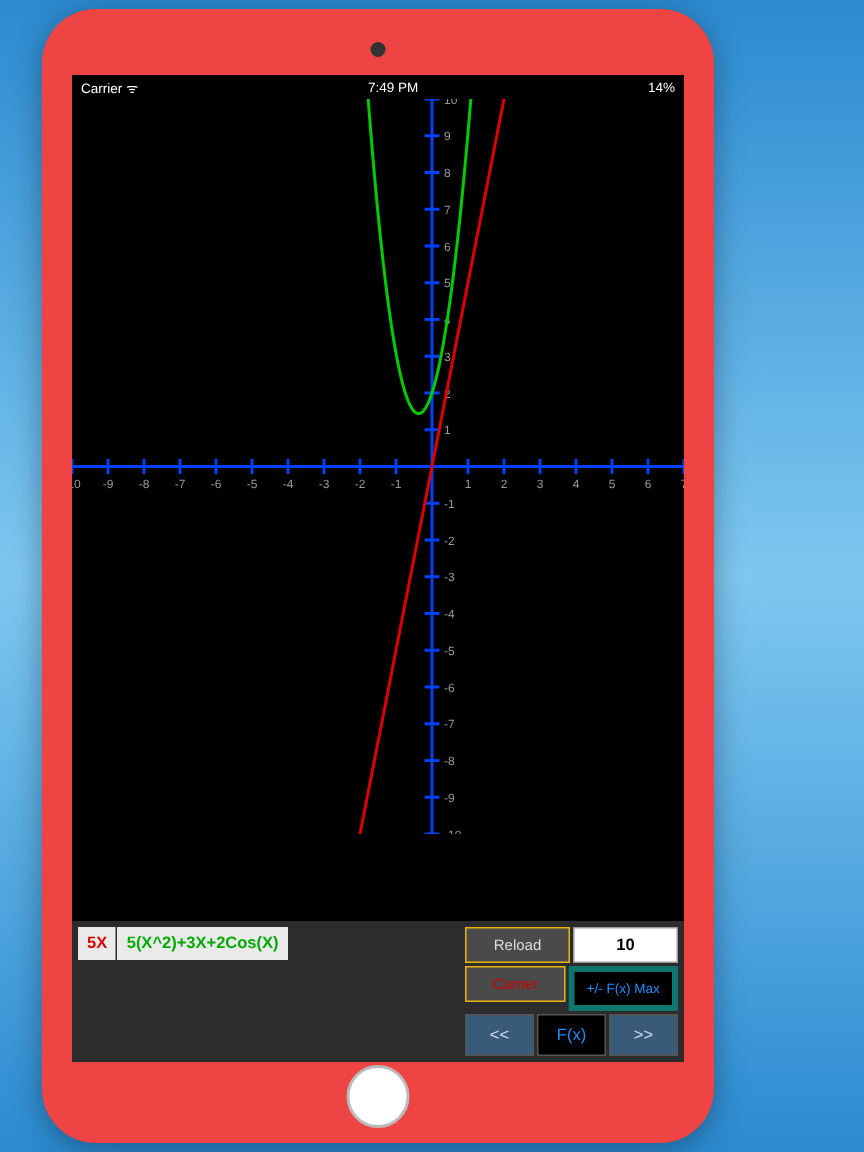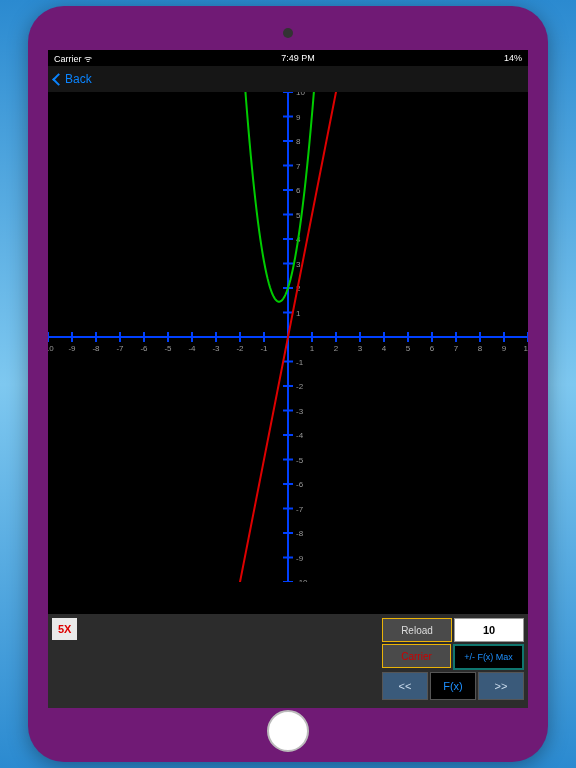--- a/index.html
+++ b/index.html
@@ -1,55 +1,49 @@
 <!DOCTYPE html>
 <html><head>
 <meta charset="utf-8">
 <style>
   body{margin:0;background:linear-gradient(180deg,#2b8ad0 0%,#7ec8f0 50%,#2b8ad0 100%);width:576px;height:768px;overflow:hidden;font-family:-apple-system,Helvetica,Arial,sans-serif}
-  .device{position:absolute;left:28px;top:6px;width:520px;height:756px;background:#701a75;border-radius:36px;box-shadow:0 4px 20px rgba(0,0,0,.35)}
+  .device{position:absolute;left:28px;top:6px;width:448px;height:756px;background:#ef4444;border-radius:36px;box-shadow:0 4px 20px rgba(0,0,0,.35)}
   .camera{position:absolute;left:50%;top:22px;width:10px;height:10px;border-radius:50%;background:#333;transform:translateX(-50%)}
   .home{position:absolute;left:50%;bottom:10px;width:38px;height:38px;border-radius:50%;border:2px solid #bbb;transform:translateX(-50%);background:#fff}
   .screen{position:absolute;left:20px;right:20px;top:44px;bottom:54px;background:#000;overflow:hidden}
   .status{height:16px;color:#fff;font-size:9px;display:flex;align-items:center;justify-content:space-between;padding:0 6px;background:#000}
   .nav{height:26px;background:#161616;display:flex;align-items:center;padding:0 6px}
   .back{color:#0a84ff;font-size:12px;display:flex;align-items:center;gap:2px;cursor:pointer}
   .chevron{display:inline-block;width:7px;height:7px;border-left:2px solid #0a84ff;border-bottom:2px solid #0a84ff;transform:rotate(45deg)}
   .graph{position:relative;width:100%;height:490px;background:#000}
   .bottom{position:absolute;left:0;right:0;bottom:0;height:86px;background:#2c2c2c;display:flex;gap:6px;padding:4px}
   .fnlist{flex:1;display:flex;gap:1px}
   .fnrow{background:#eaeaea;font-size:11px;font-weight:600;padding:4px 6px;height:14px;display:flex;align-items:center}
   .fn-red{color:#d00}
   .fn-green{color:#0a0}
   .side{width:142px;display:flex;flex-direction:column;gap:2px}
   .srow{display:flex;gap:2px}
   .btn{background:#4a4a4a;color:#ddd;font-size:10px;display:flex;align-items:center;justify-content:center;height:22px;cursor:pointer;border:1px solid #eab308}
   .btn.delete{color:#c00}
   .maxbox{background:#fff;color:#000;font-size:11px;font-weight:600;display:flex;align-items:center;justify-content:center;height:22px;border:1px solid #999;width:68px}
-  .maxlbl{background:#000;color:#1e90ff;font-size:9px;display:flex;align-items:center;justify-content:center;height:22px;width:68px;border:2px solid #0f766e}
+  .maxlbl{background:#000;color:#1e90ff;font-size:9px;display:flex;align-items:center;justify-content:center;height:22px;width:68px;border:4px solid #0f766e}
   .navbtn{flex:1;background:#3a5a7a;color:#cde;font-size:11px;display:flex;align-items:center;justify-content:center;height:26px;cursor:pointer;border:1px solid #555}
   .navbtn.fx{background:#000;color:#1e90ff}
   svg text{font-size:8px;fill:#999;font-family:Arial}
 </style>
 </head>
 <body>
 
 <div class="device">
   <div class="camera"></div>
   <div class="screen">
     <div class="status">
       <span><span>Carrier</span> <span>ᯤ</span></span>
       <span>7:49 PM</span>
       <span>14%</span>
-    </div>
-    <div class="nav">
-      <div class="back">
-        <span class="chevron"></span>
-        <span>Back</span>
-      </div>
     </div>
     <div class="graph">
       <svg id="chart-svg" width="480" height="490">
           <line x1="0" y1="245" x2="480" y2="245" stroke="#0040ff" stroke-width="2"></line>
           <line x1="240" y1="0" x2="240" y2="490" stroke="#0040ff" stroke-width="2"></line>
           <line x1="0" y1="240" x2="0" y2="250" stroke="#0040ff" stroke-width="2"></line>
           <text x="0" y="259" text-anchor="middle">-10</text>
           <line x1="24" y1="240" x2="24" y2="250" stroke="#0040ff" stroke-width="2"></line>
           <text x="24" y="259" text-anchor="middle">-9</text>
           <line x1="48" y1="240" x2="48" y2="250" stroke="#0040ff" stroke-width="2"></line>
@@ -130,20 +124,23 @@
           <text x="248" y="3">10</text>
           <path d="M0 1470 L1.200000000000017 1463.875 L2.3999999999999915 1457.75 L3.6000000000000085 1451.625 L4.799999999999983 1445.5 L6 1439.375 L7.200000000000017 1433.25 L8.399999999999991 1427.125 L9.600000000000009 1421 L10.799999999999983 1414.875 L12 1408.75 L13.200000000000017 1402.625 L14.399999999999991 1396.5 L15.600000000000007 1390.375 L16.799999999999983 1384.25 L18 1378.125 L19.200000000000017 1372 L20.39999999999999 1365.875 L21.60000000000001 1359.75 L22.799999999999983 1353.625 L24 1347.5 L25.200000000000017 1341.375 L26.39999999999999 1335.25 L27.60000000000001 1329.125 L28.799999999999983 1323 L30 1316.875 L31.200000000000014 1310.75 L32.39999999999999 1304.625 L33.60000000000001 1298.5 L34.79999999999998 1292.375 L36 1286.25 L37.20000000000002 1280.125 L38.39999999999999 1274 L39.60000000000001 1267.875 L40.79999999999998 1261.75 L42 1255.625 L43.20000000000002 1249.5 L44.39999999999999 1243.375 L45.60000000000001 1237.25 L46.79999999999998 1231.125 L48 1225 L49.199999999999996 1218.875 L50.39999999999999 1212.75 L51.60000000000001 1206.625 L52.800000000000004 1200.5 L54 1194.375 L55.199999999999996 1188.25 L56.39999999999999 1182.125 L57.60000000000001 1176 L58.800000000000004 1169.875 L60 1163.75 L61.2 1157.625 L62.39999999999999 1151.5 L63.6 1145.375 L64.80000000000001 1139.25 L66 1133.125 L67.19999999999999 1127 L68.39999999999999 1120.875 L69.60000000000001 1114.75 L70.80000000000001 1108.625 L72 1102.5 L73.2 1096.375 L74.39999999999999 1090.25 L75.60000000000001 1084.125 L76.8 1078 L78 1071.875 L79.19999999999999 1065.75 L80.39999999999999 1059.625 L81.60000000000001 1053.5 L82.80000000000001 1047.375 L84 1041.25 L85.19999999999999 1035.125 L86.39999999999999 1029 L87.60000000000001 1022.875 L88.8 1016.75 L90 1010.625 L91.2 1004.5 L92.39999999999999 998.375 L93.60000000000001 992.25 L94.80000000000001 986.125 L96 980 L97.19999999999999 973.875 L98.39999999999999 967.75 L99.60000000000001 961.625 L100.80000000000001 955.5 L102 949.375 L103.2 943.25 L104.39999999999999 937.125 L105.60000000000001 931 L106.8 924.875 L108 918.75 L109.19999999999999 912.625 L110.39999999999999 906.5 L111.60000000000001 900.375 L112.80000000000001 894.25 L114 888.125 L115.19999999999999 882 L116.39999999999999 875.875 L117.60000000000001 869.75 L118.8 863.625 L120 857.5 L121.2 851.375 L122.4 845.25 L123.60000000000001 839.125 L124.80000000000001 833 L126 826.875 L127.2 820.75 L128.39999999999998 814.625 L129.60000000000002 808.5 L130.8 802.375 L132 796.25 L133.2 790.125 L134.39999999999998 784 L135.60000000000002 777.875 L136.8 771.75 L138 765.625 L139.2 759.5 L140.39999999999998 753.375 L141.60000000000002 747.25 L142.79999999999998 741.125 L144 735 L145.2 728.875 L146.4 722.75 L147.6 716.625 L148.8 710.5 L150 704.375 L151.2 698.25 L152.4 692.125 L153.6 686 L154.8 679.875 L156 673.75 L157.20000000000002 667.625 L158.39999999999998 661.5 L159.60000000000002 655.375 L160.8 649.25 L162 643.125 L163.2 637 L164.39999999999998 630.875 L165.60000000000002 624.75 L166.8 618.625 L168 612.5 L169.2 606.375 L170.39999999999998 600.25 L171.60000000000002 594.125 L172.79999999999998 588 L174 581.875 L175.2 575.75 L176.4 569.625 L177.6 563.5 L178.8 557.375 L180 551.25 L181.2 545.125 L182.4 539 L183.6 532.875 L184.8 526.75 L186 520.625 L187.20000000000002 514.5 L188.39999999999998 508.37500000000006 L189.60000000000002 502.24999999999994 L190.8 496.125 L192 490 L193.20000000000002 483.8749999999999 L194.39999999999998 477.75000000000006 L195.60000000000002 471.62499999999994 L196.79999999999998 465.5000000000001 L198 459.375 L199.20000000000002 453.2499999999999 L200.39999999999998 447.12500000000006 L201.60000000000002 440.99999999999994 L202.79999999999998 434.8750000000001 L204 428.75 L205.20000000000002 422.6249999999999 L206.4 416.50000000000006 L207.6 410.37499999999994 L208.79999999999998 404.2500000000001 L210 398.125 L211.20000000000002 391.9999999999999 L212.4 385.87500000000006 L213.6 379.74999999999994 L214.79999999999998 373.6250000000001 L216 367.5 L217.20000000000002 361.3749999999999 L218.39999999999998 355.25000000000006 L219.60000000000002 349.12499999999994 L220.79999999999998 343.0000000000001 L222 336.875 L223.20000000000002 330.7499999999999 L224.39999999999998 324.62500000000006 L225.60000000000002 318.49999999999994 L226.79999999999998 312.3750000000001 L228 306.25 L229.20000000000002 300.1249999999999 L230.39999999999998 294.00000000000006 L231.60000000000002 287.87499999999994 L232.79999999999998 281.7500000000001 L234 275.625 L235.20000000000002 269.4999999999999 L236.4 263.37500000000006 L237.6 257.24999999999994 L238.79999999999998 251.12500000000009 L240 245 L241.20000000000002 238.87499999999991 L242.4 232.75000000000006 L243.60000000000002 226.62499999999994 L244.8 220.5000000000001 L245.99999999999997 214.375 L247.20000000000002 208.2499999999999 L248.39999999999998 202.12500000000006 L249.60000000000002 195.99999999999994 L250.79999999999998 189.8750000000001 L252 183.75 L253.20000000000005 177.6249999999999 L254.4 171.50000000000006 L255.6 165.37499999999994 L256.79999999999995 159.2500000000001 L258 153.125 L259.20000000000005 146.9999999999999 L260.4 140.87500000000006 L261.6 134.74999999999994 L262.8 128.6250000000001 L264 122.5 L265.2 116.37499999999989 L266.4 110.25000000000006 L267.6 104.12499999999994 L268.79999999999995 98.00000000000011 L270 91.875 L271.20000000000005 85.74999999999989 L272.4 79.625 L273.6 73.5 L274.8 67.37500000000011 L276 61.25 L277.2 55.124999999999886 L278.4 49 L279.6 42.875 L280.79999999999995 36.750000000000114 L282 30.625 L283.20000000000005 24.499999999999886 L284.40000000000003 18.375 L285.59999999999997 12.25 L286.79999999999995 6.125000000000114 L288 0 L289.20000000000005 -6.125000000000114 L290.4 -12.249999999999943 L291.6 -18.375000000000057 L292.8 -24.499999999999886 L294 -30.625 L295.2 -36.750000000000114 L296.4 -42.875 L297.6 -49 L298.79999999999995 -55.124999999999886 L300 -61.25 L301.20000000000005 -67.37500000000011 L302.4 -73.5 L303.6 -79.625 L304.8 -85.74999999999989 L306 -91.875 L307.2 -98.00000000000011 L308.4 -104.125 L309.6 -110.25 L310.79999999999995 -116.37499999999989 L312 -122.5 L313.20000000000005 -128.6250000000001 L314.40000000000003 -134.75 L315.59999999999997 -140.875 L316.79999999999995 -146.9999999999999 L318 -153.125 L319.20000000000005 -159.2500000000001 L320.4 -165.375 L321.6 -171.5 L322.8 -177.6249999999999 L324 -183.75 L325.2 -189.8750000000001 L326.4 -196 L327.6 -202.125 L328.79999999999995 -208.2499999999999 L330 -214.375 L331.20000000000005 -220.5000000000001 L332.4 -226.625 L333.6 -232.75 L334.8 -238.8749999999999 L336 -245 L337.2 -251.1250000000001 L338.4 -257.25 L339.6 -263.375 L340.79999999999995 -269.4999999999999 L342 -275.625 L343.20000000000005 -281.7500000000001 L344.40000000000003 -287.875 L345.59999999999997 -294 L346.79999999999995 -300.125 L348 -306.25 L349.20000000000005 -312.375 L350.4 -318.5 L351.6 -324.625 L352.8 -330.75 L354 -336.875 L355.2 -343 L356.4 -349.125 L357.6 -355.25 L358.79999999999995 -361.375 L360 -367.5 L361.20000000000005 -373.625 L362.4 -379.75 L363.6 -385.875 L364.8 -392 L366 -398.125 L367.2 -404.25 L368.4 -410.375 L369.6 -416.5 L370.79999999999995 -422.625 L372 -428.75 L373.20000000000005 -434.875 L374.40000000000003 -441 L375.59999999999997 -447.125 L376.79999999999995 -453.25 L378 -459.375 L379.20000000000005 -465.5 L380.4 -471.625 L381.6 -477.75 L382.8 -483.875 L384 -490 L385.2 -496.1250000000001 L386.40000000000003 -502.2500000000002 L387.59999999999997 -508.3749999999998 L388.79999999999995 -514.4999999999999 L390 -520.625 L391.20000000000005 -526.7500000000001 L392.40000000000003 -532.8750000000002 L393.59999999999997 -538.9999999999998 L394.8 -545.125 L396 -551.25 L397.2 -557.375 L398.40000000000003 -563.5000000000002 L399.59999999999997 -569.6249999999998 L400.79999999999995 -575.75 L402 -581.875 L403.20000000000005 -588 L404.40000000000003 -594.1250000000002 L405.59999999999997 -600.2499999999998 L406.79999999999995 -606.375 L408 -612.5 L409.20000000000005 -618.625 L410.40000000000003 -624.7500000000002 L411.59999999999997 -630.8749999999998 L412.8 -637 L414 -643.125 L415.2 -649.25 L416.40000000000003 -655.3750000000002 L417.59999999999997 -661.4999999999998 L418.79999999999995 -667.625 L420 -673.75 L421.20000000000005 -679.875 L422.40000000000003 -686.0000000000002 L423.59999999999997 -692.1249999999998 L424.8 -698.25 L426 -704.375 L427.2 -710.5 L428.40000000000003 -716.6250000000002 L429.59999999999997 -722.7499999999998 L430.79999999999995 -728.875 L432 -735 L433.20000000000005 -741.125 L434.40000000000003 -747.2500000000002 L435.59999999999997 -753.3749999999998 L436.79999999999995 -759.5 L438 -765.625 L439.20000000000005 -771.75 L440.40000000000003 -777.8750000000002 L441.59999999999997 -783.9999999999998 L442.8 -790.125 L444 -796.25 L445.2 -802.375 L446.40000000000003 -808.5000000000002 L447.59999999999997 -814.6249999999998 L448.79999999999995 -820.75 L450 -826.875 L451.20000000000005 -833 L452.40000000000003 -839.1250000000002 L453.59999999999997 -845.2499999999998 L454.8 -851.375 L456 -857.5 L457.2 -863.625 L458.40000000000003 -869.7500000000002 L459.59999999999997 -875.8749999999998 L460.79999999999995 -882 L462 -888.125 L463.20000000000005 -894.25 L464.40000000000003 -900.3750000000002 L465.59999999999997 -906.4999999999998 L466.79999999999995 -912.625 L468 -918.75 L469.20000000000005 -924.875 L470.40000000000003 -931.0000000000002 L471.59999999999997 -937.1249999999998 L472.8 -943.25 L474 -949.375 L475.2 -955.5 L476.40000000000003 -961.6250000000002 L477.59999999999997 -967.7499999999998 L478.79999999999995 -973.875 L480 -980 " stroke="#d00" stroke-width="2" fill="none"></path>
           <path d="M0 -11228.885495075254 L1.200000000000017 -11109.085831064189 L2.3999999999999915 -10990.004633521357 L3.6000000000000085 -10871.644839203713 L4.799999999999983 -10754.00911266687 L6 -10637.099839605078 L7.200000000000017 -10520.919120888266 L8.399999999999991 -10405.468767310926 L9.600000000000009 -10290.750295066086 L10.799999999999983 -10176.764921955626 L12 -10063.513564346376 L13.200000000000017 -9950.99683487972 L14.399999999999991 -9839.215040940275 L15.600000000000007 -9728.168183887603 L16.799999999999983 -9617.855959052824 L18 -9508.2777565001 L19.200000000000017 -9399.432662551195 L20.39999999999999 -9291.319462069165 L21.60000000000001 -9183.936641495575 L22.799999999999983 -9077.28239263362 L24 -8971.35461716765 L25.200000000000017 -8866.150931907898 L26.39999999999999 -8761.668674747187 L27.60000000000001 -8657.904911314816 L28.799999999999983 -8554.85644231098 L30 -8452.51981150332 L31.200000000000014 -8350.891314365726 L32.39999999999999 -8249.96700733773 L33.60000000000001 -8149.74271768132 L34.79999999999998 -8050.214053910653 L36 -7951.376416768442 L37.20000000000002 -7853.2250107217515 L38.39999999999999 -7755.754855948284 L39.60000000000001 -7658.960800783367 L40.79999999999998 -7562.837534596441 L42 -7467.379601064842 L43.20000000000002 -7372.581411811791 L44.39999999999999 -7278.437260374421 L45.60000000000001 -7184.941336466946 L46.79999999999998 -7092.087740503375 L48 -6999.870498343378 L49.199999999999996 -6908.283576224551 L50.39999999999999 -6817.320895843663 L51.60000000000001 -6726.97634954925 L52.800000000000004 -6637.2438156075705 L54 -6548.117173503743 L55.199999999999996 -6459.590319239854 L56.39999999999999 -6371.65718059177 L57.60000000000001 -6284.31173228653 L58.800000000000004 -6197.548011062401 L60 -6111.360130573917 L61.2 -6025.742296104681 L62.39999999999999 -5940.688819051145 L63.6 -5856.194131141141 L64.80000000000001 -5772.252798351675 L66 -5688.859534491146 L67.19999999999999 -5606.00921441208 L68.39999999999999 -5523.696886821324 L69.60000000000001 -5441.917786655698 L70.80000000000001 -5360.667346992178 L72 -5279.941210462822 L73.2 -5199.73524014592 L74.39999999999999 -5120.045529906144 L75.60000000000001 -5040.86841415785 L76.8 -4962.2004770271415 L78 -4884.038560889764 L79.19999999999999 -4806.379774263531 L80.39999999999999 -4729.221499035514 L81.60000000000001 -4652.561397005968 L82.80000000000001 -4576.397415732614 L84 -4500.727793660673 L85.19999999999999 -4425.551064525833 L86.39999999999999 -4350.866061019152 L87.60000000000001 -4276.671917704716 L88.8 -4202.968073182787 L90 -4129.7542714930005 L91.2 -4057.0305627541384 L92.39999999999999 -3984.7973030388557 L93.60000000000001 -3913.055153483687 L94.80000000000001 -3841.8050786365475 L96 -3771.0483440458675 L97.19999999999999 -3700.786513097377 L98.39999999999999 -3631.0214431064587 L99.60000000000001 -3561.7552806758226 L100.80000000000001 -3492.9904563301243 L102 -3424.7296784409145 L103.2 -3356.975926457119 L104.39999999999999 -3289.732443457972 L105.60000000000001 -3223.002728047002 L106.8 -3156.7905256073536 L108 -3091.099818940272 L109.19999999999999 -3025.934818310175 L110.39999999999999 -2961.29995092119 L111.60000000000001 -2897.1998498514417 L112.80000000000001 -2833.639342472778 L114 -2770.62343838485 L115.19999999999999 -2708.157316893719 L116.39999999999999 -2646.2463140662926 L117.60000000000001 -2584.8959093929357 L118.8 -2524.1117120916006 L120 -2463.899447087698 L121.2 -2404.264940704768 L122.4 -2345.2141061017064 L123.60000000000001 -2286.7529284929446 L124.80000000000001 -2228.8874501885325 L126 -2171.623755491511 L127.2 -2114.967955490318 L128.39999999999998 -2058.9261727842577 L129.60000000000002 -2003.5045261801824 L130.8 -1948.7091153986698 L132 -1894.5460058278918 L133.2 -1841.021213363308 L134.39999999999998 -1788.1406893710578 L135.60000000000002 -1735.9103058126416 L136.8 -1684.3358405680815 L138 -1633.4229629942242 L139.2 -1583.1772197543055 L140.39999999999998 -1533.6040209541798 L141.60000000000002 -1484.7086266198698 L142.79999999999998 -1436.4961335502471 L144 -1388.971462577683 L145.2 -1342.139346268535 L146.4 -1296.0043170941938 L147.6 -1250.570696102262 L148.8 -1205.8425821161939 L150 -1161.8238414903615 L151.2 -1118.5180984461902 L152.4 -1075.9287260134872 L153.6 -1034.0588375996267 L154.8 -992.9112792076523 L156 -952.4886223227511 L157.20000000000002 -912.7931574848792 L158.39999999999998 -873.8268885636064 L159.60000000000002 -835.5915277494851 L160.8 -798.0884912744655 L162 -761.3188958720532 L163.2 -725.2835559860571 L164.39999999999998 -689.9829817349046 L165.60000000000002 -655.4173776366092 L166.8 -621.586642097586 L168 -588.4903676665781 L169.2 -556.1278420530757 L170.39999999999998 -524.4980499076702 L171.60000000000002 -493.59967535989847 L172.79999999999998 -463.4311053072357 L174 -433.9904334470094 L175.2 -405.275465041164 L176.4 -377.28372240196416 L177.6 -350.0124510849215 L178.8 -323.45862677347407 L180 -297.61896283820033 L181.2 -272.4899185516821 L182.4 -248.0677079384792 L183.6 -224.34830923809568 L184.8 -201.3274749572887 L186 -179.00074248658575 L187.20000000000002 -157.36344525448806 L188.39999999999998 -136.41072439146694 L189.60000000000002 -116.13754087460688 L190.8 -96.5386881225412 L192 -77.60880500919006 L193.20000000000002 -59.342389263786686 L194.39999999999998 -41.73381122368846 L195.60000000000002 -24.777327905598895 L196.79999999999998 -8.46709736003902 L198 7.202806726825088 L199.20000000000002 22.23838022048085 L200.39999999999998 36.64567355152985 L201.60000000000002 50.430776592763266 L202.79999999999998 63.59980343764829 L204 76.15887711828259 L205.20000000000002 88.11411430099923 L206.4 99.4716099978881 L207.6 110.23742233244104 L208.79999999999998 120.41755739739506 L210 130.01795424263184 L211.20000000000002 139.04447003064308 L212.4 147.5028653966762 L213.6 155.39879005014677 L214.79999999999998 162.7377686533053 L216 169.52518701246117 L217.20000000000002 175.7662786162698 L218.39999999999998 181.46611155473738 L219.60000000000002 186.62957585163593 L220.79999999999998 191.2613712419888 L222 195.3659954251828 L223.20000000000002 198.9477328230601 L224.39999999999998 202.01064387109625 L225.60000000000002 204.5585548694258 L226.79999999999998 206.5950484190842 L228 208.12345446737174 L229.20000000000002 209.14684198471878 L230.39999999999998 209.66801129385868 L231.60000000000002 209.68948707047844 L232.79999999999998 209.2135120328453 L234 208.24204133617837 L235.20000000000002 206.77673768577915 L236.4 204.81896718113393 L237.6 202.36979590137673 L238.79999999999998 199.4299872406467 L240 196 L241.20000000000002 192.07998724064657 L242.4 187.6697959013768 L243.60000000000002 182.76896718113386 L244.8 177.37673768577923 L245.99999999999997 171.49204133617843 L247.20000000000002 165.11351203284522 L248.39999999999998 158.23948707047845 L249.60000000000002 150.86801129385861 L250.79999999999998 142.99684198471897 L252 134.62345446737174 L253.20000000000005 125.74504841908407 L254.4 116.35855486942586 L255.6 106.46064387109618 L256.79999999999995 96.04773282306024 L258 85.11599542518275 L259.20000000000005 73.66137124198872 L260.4 61.679575851635946 L261.6 49.16611155473731 L262.8 36.11627861626994 L264 22.525187012461117 L265.2 8.387768653305159 L266.4 -6.30120994985316 L267.6 -21.54713460332374 L268.79999999999995 -37.355529969356894 L270 -53.73204575736804 L271.20000000000005 -70.68244260260508 L272.4 -88.212577667559 L273.6 -106.32839000211197 L274.8 -125.03588569900069 L276 -144.34112288171752 L277.2 -164.2501965623519 L278.4 -184.76922340723672 L279.6 -205.90432644847021 L280.79999999999995 -227.6616197795189 L282 -250.0471932731749 L283.20000000000005 -273.06709736003916 L284.40000000000003 -296.7273279055987 L285.59999999999997 -321.03381122368853 L286.79999999999995 -345.99238926378666 L288 -371.60880500919006 L289.20000000000005 -397.88868812254134 L290.4 -424.83754087460693 L291.6 -452.4607243914668 L292.8 -480.7634452544876 L294 -509.75074248658575 L295.2 -539.4274749572892 L296.4 -569.7983092380957 L297.6 -600.867707938479 L298.79999999999995 -632.6399185516816 L300 -665.1189628382003 L301.20000000000005 -698.3086267734748 L302.4 -732.2124510849214 L303.6 -766.8337224019642 L304.8 -802.1754650411635 L306 -838.2404334470091 L307.2 -875.0311053072364 L308.4 -912.5496753598982 L309.6 -950.7980499076705 L310.79999999999995 -989.7778420530753 L312 -1029.490367666578 L313.20000000000005 -1069.9366420975864 L314.40000000000003 -1111.117377636609 L315.59999999999997 -1153.0329817349048 L316.79999999999995 -1195.6835559860563 L318 -1239.0688958720532 L319.20000000000005 -1283.188491274466 L320.4 -1328.041527749485 L321.6 -1373.6268885636064 L322.8 -1419.9431574848784 L324 -1466.988622322751 L325.2 -1514.7612792076532 L326.4 -1563.2588375996265 L327.6 -1612.4787260134876 L328.79999999999995 -1662.4180984461896 L330 -1713.0738414903612 L331.20000000000005 -1764.4425821161944 L332.4 -1816.5206961022618 L333.6 -1869.3043170941933 L334.8 -1922.7893462685342 L336 -1976.9714625776833 L337.2 -2031.846133550248 L338.4 -2087.4086266198697 L339.6 -2143.65402095418 L340.79999999999995 -2200.577219754305 L342 -2258.1729629942242 L343.20000000000005 -2316.435840568082 L344.40000000000003 -2375.3603058126414 L345.59999999999997 -2434.940689371058 L346.79999999999995 -2495.1712133633073 L348 -2556.046005827892 L349.20000000000005 -2617.5591153986707 L350.4 -2679.7045261801827 L351.6 -2742.476172784258 L352.8 -2805.867955490317 L354 -2869.8737554915115 L355.2 -2934.4874501885333 L356.4 -2999.702928492944 L357.6 -3065.5141061017057 L358.79999999999995 -3131.9149407047667 L360 -3198.899447087698 L361.20000000000005 -3266.461712091602 L362.4 -3334.595909392936 L363.6 -3403.296314066292 L364.8 -3472.5573168937176 L366 -3542.3734383848505 L367.2 -3612.7393424727798 L368.4 -3683.64984985144 L369.6 -3755.0999509211897 L370.79999999999995 -3827.0848183101734 L372 -3899.5998189402717 L373.20000000000005 -3972.640525607356 L374.40000000000003 -4046.202728047002 L375.59999999999997 -4120.282443457971 L376.79999999999995 -4194.875926457118 L378 -4269.9796784409145 L379.20000000000005 -4345.590456330126 L380.4 -4421.705280675822 L381.6 -4498.321443106457 L382.8 -4575.436513097376 L384 -4653.048344045868 L385.2 -4731.155078636549 L386.40000000000003 -4809.755153483689 L387.59999999999997 -4888.847303038853 L388.79999999999995 -4968.430562754136 L390 -5048.5042714930005 L391.20000000000005 -5129.068073182789 L392.40000000000003 -5210.121917704719 L393.59999999999997 -5291.666061019148 L394.8 -5373.701064525832 L396 -5456.227793660674 L397.2 -5539.247415732616 L398.40000000000003 -5622.76139700597 L399.59999999999997 -5706.77149903551 L400.79999999999995 -5791.27977426353 L402 -5876.288560889764 L403.20000000000005 -5961.800477027143 L404.40000000000003 -6047.818414157852 L405.59999999999997 -6134.34552990614 L406.79999999999995 -6221.38524014592 L408 -6308.941210462822 L409.20000000000005 -6397.017346992178 L410.40000000000003 -6485.617786655699 L411.59999999999997 -6574.746886821321 L412.8 -6664.409214412081 L414 -6754.609534491146 L415.2 -6845.352798351675 L416.40000000000003 -6936.6441311411445 L417.59999999999997 -7028.488819051142 L418.79999999999995 -7120.892296104683 L420 -7213.860130573917 L421.20000000000005 -7307.398011062401 L422.40000000000003 -7401.511732286533 L423.59999999999997 -7496.207180591768 L424.8 -7591.490319239855 L426 -7687.367173503743 L427.2 -7783.84381560757 L428.40000000000003 -7880.926349549254 L429.59999999999997 -7978.62089584366 L430.79999999999995 -8076.933576224554 L432 -8175.870498343378 L433.20000000000005 -8275.437740503374 L434.40000000000003 -8375.64133646695 L435.59999999999997 -8476.487260374417 L436.79999999999995 -8577.981411811794 L438 -8680.12960106484 L439.20000000000005 -8782.93753459644 L440.40000000000003 -8886.41080078337 L441.59999999999997 -8990.55485594828 L442.8 -9095.375010721751 L444 -9200.876416768442 L445.2 -9307.064053910652 L446.40000000000003 -9413.942717681322 L447.59999999999997 -9521.517007337725 L448.79999999999995 -9629.791314365726 L450 -9738.76981150332 L451.20000000000005 -9848.456442310979 L452.40000000000003 -9958.85491131482 L453.59999999999997 -10069.968674747184 L454.8 -10181.800931907897 L456 -10294.354617167652 L457.2 -10407.632392633619 L458.40000000000003 -10521.63664149558 L459.59999999999997 -10636.36946206916 L460.79999999999995 -10751.832662551195 L462 -10868.027756500102 L463.20000000000005 -10984.955959052822 L464.40000000000003 -11102.618183887607 L465.59999999999997 -11221.01504094027 L466.79999999999995 -11340.14683487972 L468 -11460.013564346378 L469.20000000000005 -11580.614921955625 L470.40000000000003 -11701.950295066092 L471.59999999999997 -11824.018767310921 L472.8 -11946.819120888265 L474 -12070.349839605078 L475.2 -12194.609112666869 L476.40000000000003 -12319.594839203717 L477.59999999999997 -12445.304633521355 L478.79999999999995 -12571.735831064188 L480 -12698.885495075252 " stroke="#0c0" stroke-width="2" fill="none"></path>
         </svg>
     </div>
     <div class="bottom">
       <div class="fnlist">
         <div class="fnrow fn-red">
             <span>5X</span>
           </div>
+        <div class="fnrow fn-green">
+            <span>5(X^2)+3X+2Cos(X)</span>
+          </div>
       </div>
       <div class="side">
         <div class="srow">
           <div class="btn" style="width:68px">Reload</div>
           <div class="maxbox">10</div>
         </div>
         <div class="srow">
           <div class="btn delete" style="width:68px">Carrier</div>
           <div class="maxlbl">+/- F(x) Max</div>
         </div>

